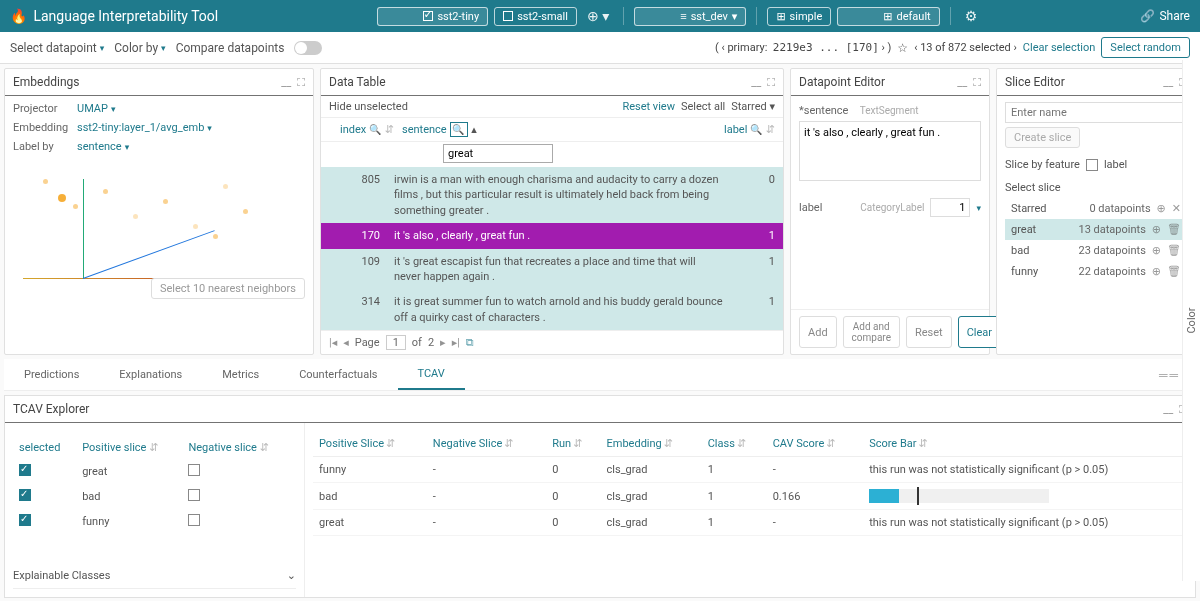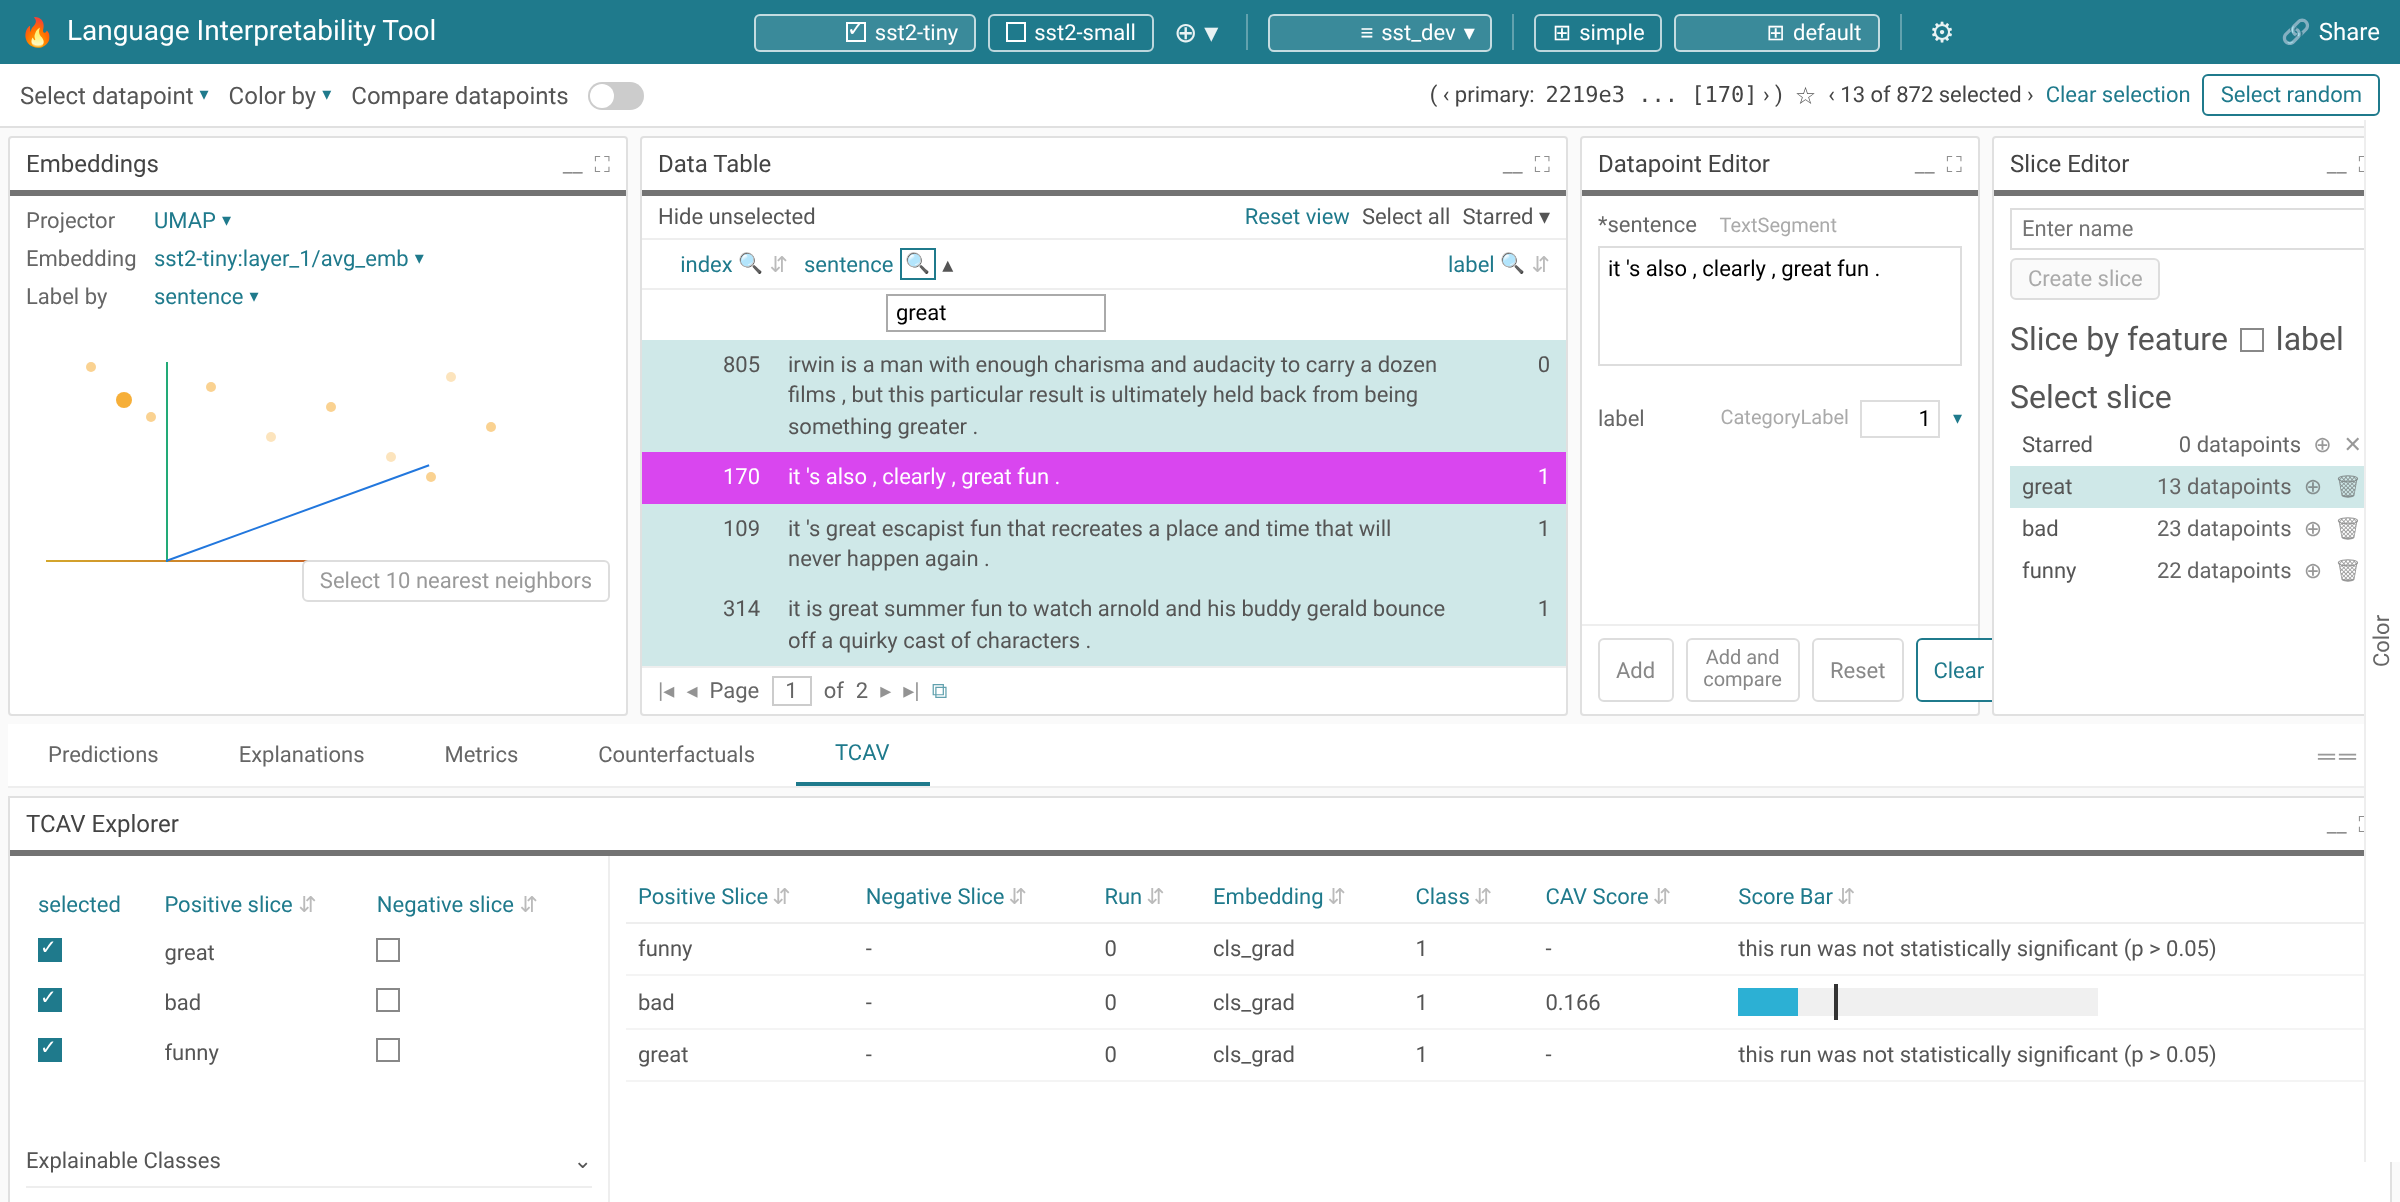--- a/index.html
+++ b/index.html
@@ -19,58 +19,58 @@
 .subbar .menu-item { color: #555; cursor: pointer; display: flex; align-items: center; gap: 3px; }
 .subbar .toggle { width: 28px; height: 14px; background: #ccc; border-radius: 7px; position: relative; cursor: pointer; }
 .subbar .toggle::after { content: ""; width: 12px; height: 12px; background: #fff; border-radius: 50%; position: absolute; top: 1px; left: 1px; }
 .subbar .right { margin-left: auto; display: flex; align-items: center; gap: 6px; }
 .subbar .btn-outlined { border: 1px solid #1f7a8c; color: #1f7a8c; padding: 3px 8px; border-radius: 3px; cursor: pointer; font-size: 11px; }
 .subbar .link-btn { color: #1f7a8c; cursor: pointer; font-size: 11px; }
 .subbar .nav-text { font-size: 11px; color: #444; }
 .subbar .mono { font-family: monospace; }
 .workspace { display: flex; gap: 6px; padding: 4px; }
 .panel { background: #fff; border: 1px solid #e0e0e0; border-radius: 2px; display: flex; flex-direction: column; }
-.panel-head { display: flex; align-items: center; padding: 6px 8px; border-bottom: 3px solid #737373; font-size: 12px; color: #444; }
+.panel-head { display: flex; align-items: center; padding: 6px 8px; border-bottom: 1px solid #737373; font-size: 12px; color: #444; }
 .panel-head .title { flex: 1; }
 .panel-head .hicon { cursor: pointer; opacity: .6; margin-left: 6px; font-size: 11px; }
 .panel-body { padding: 6px 8px; flex: 1; overflow: hidden; }
 .field-row { display: flex; align-items: center; gap: 6px; margin-bottom: 6px; font-size: 11px; }
 .field-row .label { color: #666; min-width: 58px; }
 .field-row .value { color: #1f7a8c; display: flex; align-items: center; gap: 3px; cursor: pointer; }
 .embed-plot { position: relative; height: 140px; }
 .axis-x { position: absolute; bottom: 20px; left: 10px; right: 10px; height: 1px; background: linear-gradient(to right, #d4a72c, #b22); }
 .axis-y { position: absolute; bottom: 20px; left: 70px; width: 1px; height: 100px; background: #2a7; }
 .axis-d { position: absolute; bottom: 20px; left: 70px; width: 140px; height: 1px; background: #27d; transform-origin: left; transform: rotate(-20deg); }
 .dot { position: absolute; width: 5px; height: 5px; border-radius: 50%; background: #f5a623; opacity: .5; }
 .embed-btn { position: absolute; bottom: 0; right: 0; border: 1px solid #ddd; color: #999; padding: 3px 8px; font-size: 11px; border-radius: 3px; cursor: pointer; }
 .dt-controls { display: flex; align-items: center; gap: 6px; padding: 4px 8px; font-size: 11px; }
 .dt-controls .right { margin-left: auto; display: flex; gap: 6px; }
 .search-row { display: flex; align-items: center; gap: 8px; padding: 4px 8px; border-top: 1px solid #eee; border-bottom: 1px solid #eee; font-size: 11px; }
 .search-item { color: #1f7a8c; display: flex; align-items: center; gap: 3px; cursor: pointer; }
 .search-input-wrap { display: flex; align-items: center; gap: 6px; margin-left: 40px; }
 .search-input { border: 1px solid #aaa; padding: 2px 4px; width: 110px; font-size: 11px; }
 .data-row { display: flex; padding: 5px 8px; font-size: 11px; line-height: 1.4; }
 .data-row.sel { background: #cfe8e8; }
-.data-row.primary { background: #d946ef; color: #fff; }
+.data-row.primary { background: #a21caf; color: #fff; }
 .data-row .idx { width: 65px; text-align: right; padding-right: 14px; color: inherit; }
 .data-row .sent { flex: 1; padding-right: 10px; }
 .data-row .lbl { width: 40px; text-align: right; }
 .pager { display: flex; align-items: center; gap: 6px; padding: 4px 8px; border-top: 1px solid #eee; font-size: 11px; color: #666; }
 .pager .picon { cursor: pointer; opacity: .7; }
 .dp-body { padding: 8px; font-size: 11px; }
 .dp-body .field-label { color: #666; display: inline-block; width: 58px; }
 .dp-body .field-type { color: #aaa; font-size: 10px; }
 .dp-body textarea { width: 100%; height: 60px; border: 1px solid #ddd; padding: 4px; font-size: 11px; resize: none; margin-top: 4px; }
 .dp-body input[type=text] { border: 1px solid #ddd; padding: 2px 4px; width: 40px; text-align: right; font-size: 11px; }
 .dp-actions { display: flex; gap: 6px; padding: 6px 8px; border-top: 1px solid #eee; }
 .dp-actions button { border: 1px solid #ddd; background: #fff; padding: 4px 8px; font-size: 11px; border-radius: 3px; cursor: pointer; color: #888; }
 .dp-actions .clear { color: #1f7a8c; border-color: #1f7a8c; margin-left: auto; }
 .slice-body input[type=text] { width: 100%; border: 1px solid #ddd; padding: 3px 5px; font-size: 11px; margin-bottom: 4px; }
 .slice-body .create-btn { border: 1px solid #ddd; color: #aaa; padding: 3px 8px; font-size: 11px; border-radius: 3px; background: #fafafa; cursor: not-allowed; }
-.slice-body .section-label { font-size: 16px; color: #555; margin-top: 10px; margin-bottom: 4px; }
+.slice-body .section-label { font-size: 11px; color: #555; margin-top: 10px; margin-bottom: 4px; }
 .slice-row { display: flex; align-items: center; padding: 4px 6px; font-size: 11px; gap: 6px; }
 .slice-row.sel { background: #cfe8e8; }
 .slice-row .name { flex: 1; }
 .slice-row .count { color: #666; }
 .slice-row .sicon { cursor: pointer; opacity: .6; }
 .checkbox { width: 12px; height: 12px; border: 1px solid #888; display: inline-block; cursor: pointer; }
 .checkbox.on { background: #1f7a8c; border-color: #1f7a8c; position: relative; }
 .checkbox.on::after { content: "✓"; color: #fff; font-size: 10px; position: absolute; top: -2px; left: 0; }
 .lower-tabs { display: flex; align-items: center; border-bottom: 1px solid #eee; background: #fff; margin: 0 4px; }
 .lower-tabs .tab { padding: 8px 20px; font-size: 11px; color: #666; cursor: pointer; }

